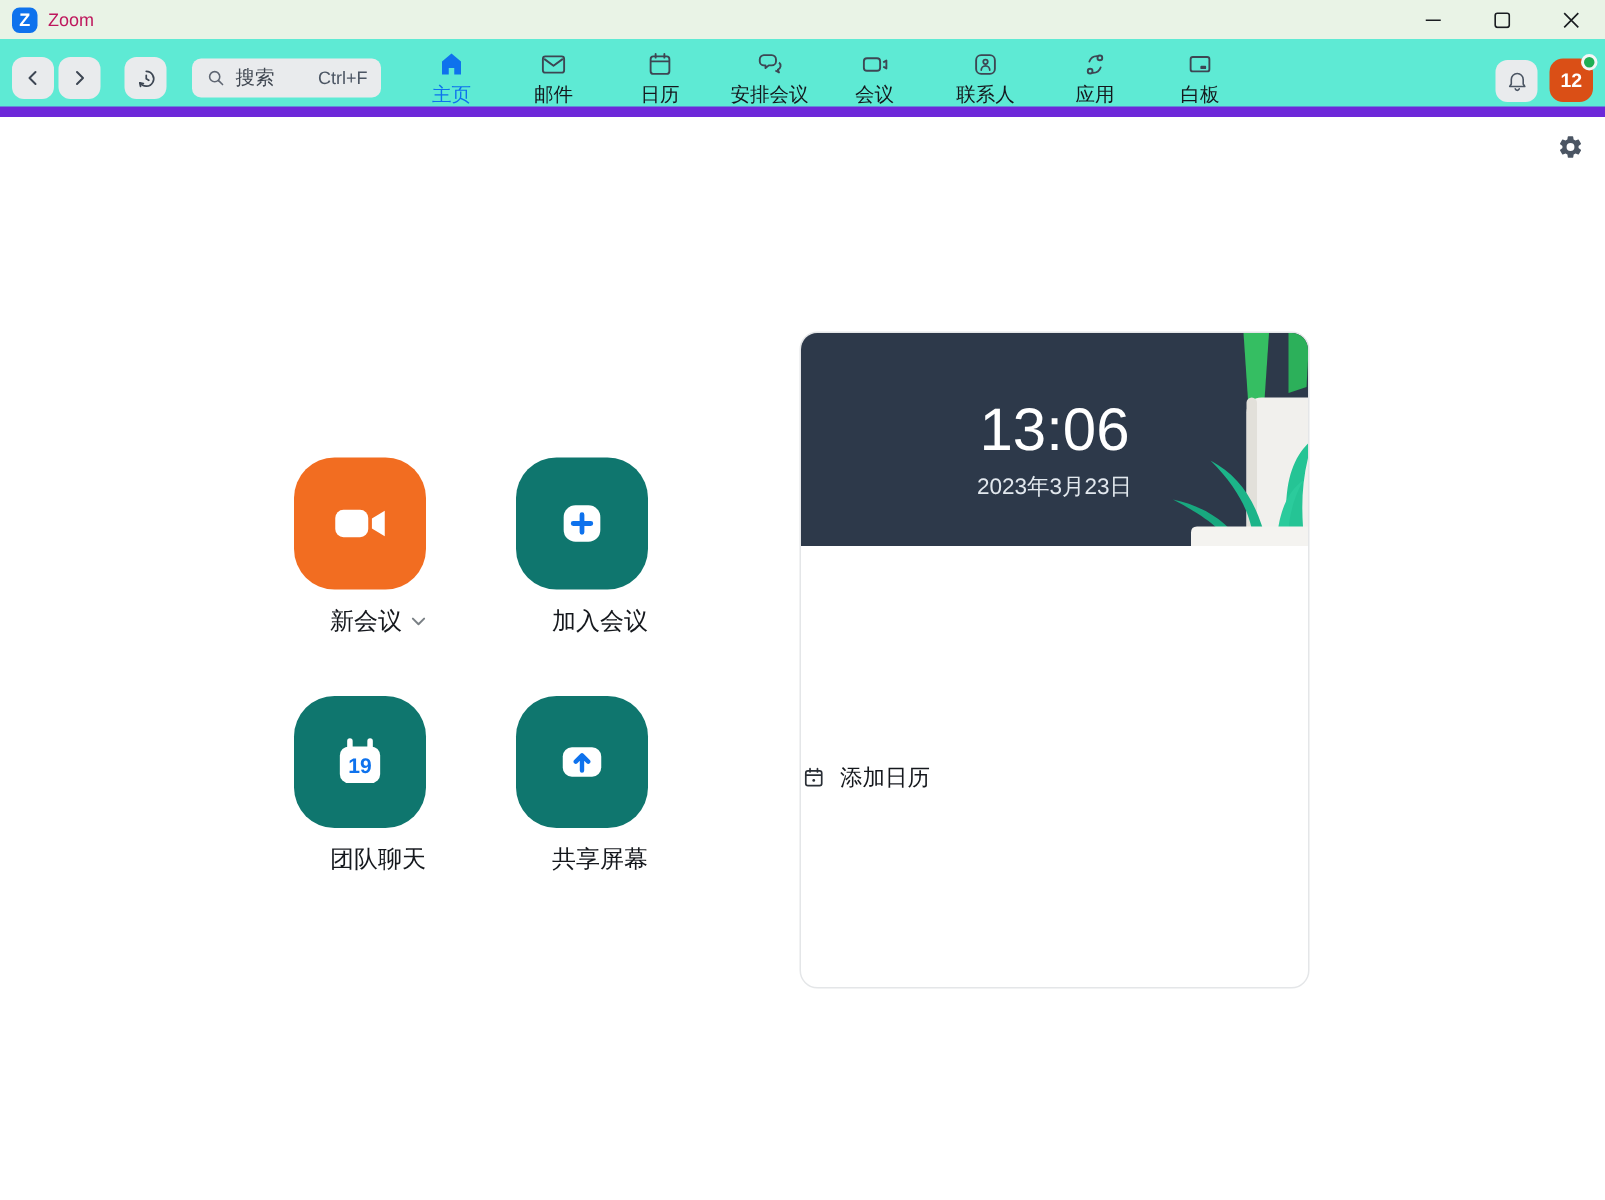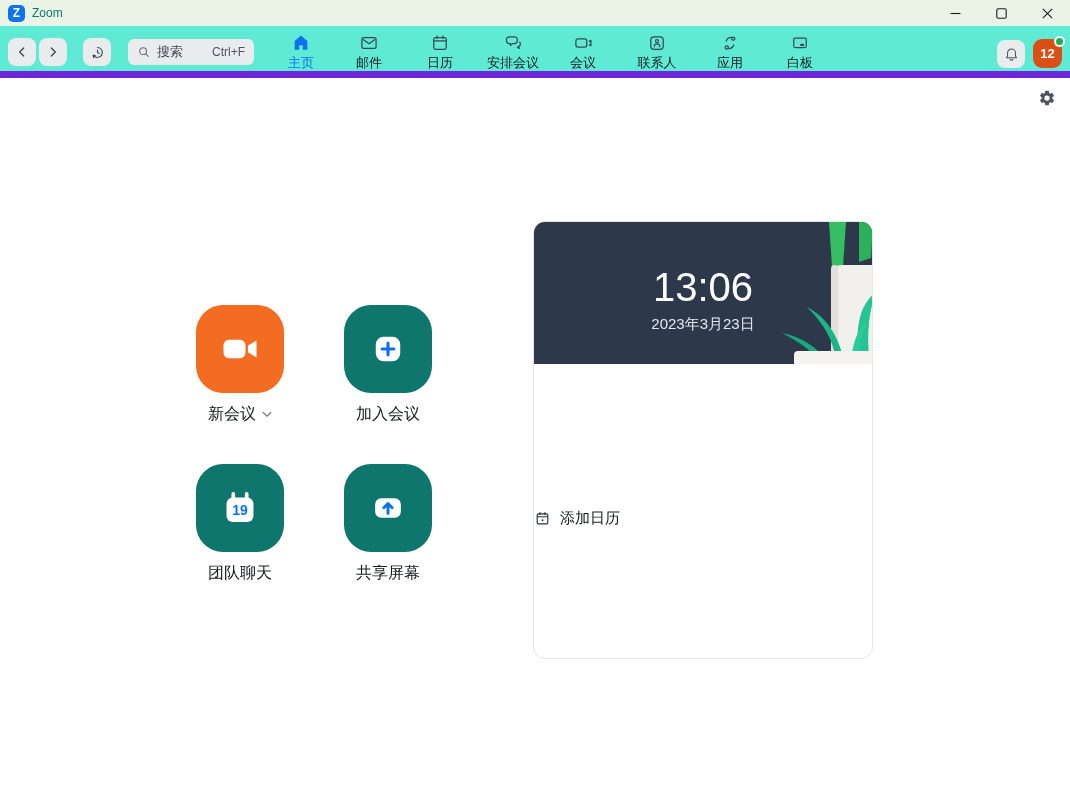--- a/index.html
+++ b/index.html
@@ -3,21 +3,21 @@
 <meta charset="utf-8">
 <style>
   * { margin:0; padding:0; box-sizing:border-box; }
   html,body { width:1070px; height:800px; overflow:hidden;
     font-family:"Liberation Sans","DejaVu Sans",sans-serif; background:#fff; }
 
   
   .titlebar { height:26px; background:#E9F3E6; display:flex; align-items:center; position:relative; }
   .app-logo { width:17px; height:17px; border-radius:5px; background:#0E72ED; color:#fff;
     font-size:12px; font-weight:700; display:flex; align-items:center; justify-content:center; margin-left:8px; }
-  .app-title { font-size:12px; color:#0f766e; margin-left:7px; }
+  .app-title { font-size:12px; color:#be185d; margin-left:7px; }
   .win-controls { position:absolute; right:0; top:0; height:100%; display:flex; }
   .win-btn { width:46px; height:26px; display:flex; align-items:center; justify-content:center; color:#1a1d21; cursor:default; }
 
   
   .toolbar { height:52px; background:#5eead4; position:relative; border-bottom:7px solid #6d28d9; }
   .tool-btn { position:absolute; top:12px; width:28px; height:28px; border-radius:8px; background:#E9EBED;
     display:flex; align-items:center; justify-content:center; color:#3d4653; }
   .search-box { position:absolute; left:128px; top:13px; width:126px; height:26px; border-radius:6px;
     background:#E9EBED; display:flex; align-items:center; padding:0 9px; gap:6px; color:#5f6672; }
   .search-text { font-size:13px; color:#3f4650; }
@@ -36,21 +36,21 @@
 
   
   .content { position:relative; height:722px; background:#fff; }
   .gear-btn { position:absolute; right:12px; top:11px; width:20px; height:20px; color:#4b5563; }
 
   .action { position:absolute; width:88px; text-align:center; }
   .tile { width:88px; height:88px; border-radius:27px; display:flex; align-items:center; justify-content:center; cursor:pointer; }
   .tile.orange { background:#F26D21; }
   .tile.blue   { background:#0f766e; }
   .alabel { margin-top:11px; font-size:16px; color:#15181d; white-space:nowrap;
-    display:flex; align-items:center; justify-content:center; gap:6px; }
+    display:flex; align-items:center; justify-content:flex-end; gap:6px; }
   .chev { color:#7a8085; display:flex; }
 
   .action.new      { left:196px; top:227px; }
   .action.join     { left:344px; top:227px; }
   .action.schedule { left:196px; top:386px; }
   .action.share    { left:344px; top:386px; }
 
   
   .widget { position:absolute; left:533px; top:143px; width:340px; height:438px;
     border:1px solid #E4E6E8; border-radius:12px; background:#fff; overflow:hidden;

